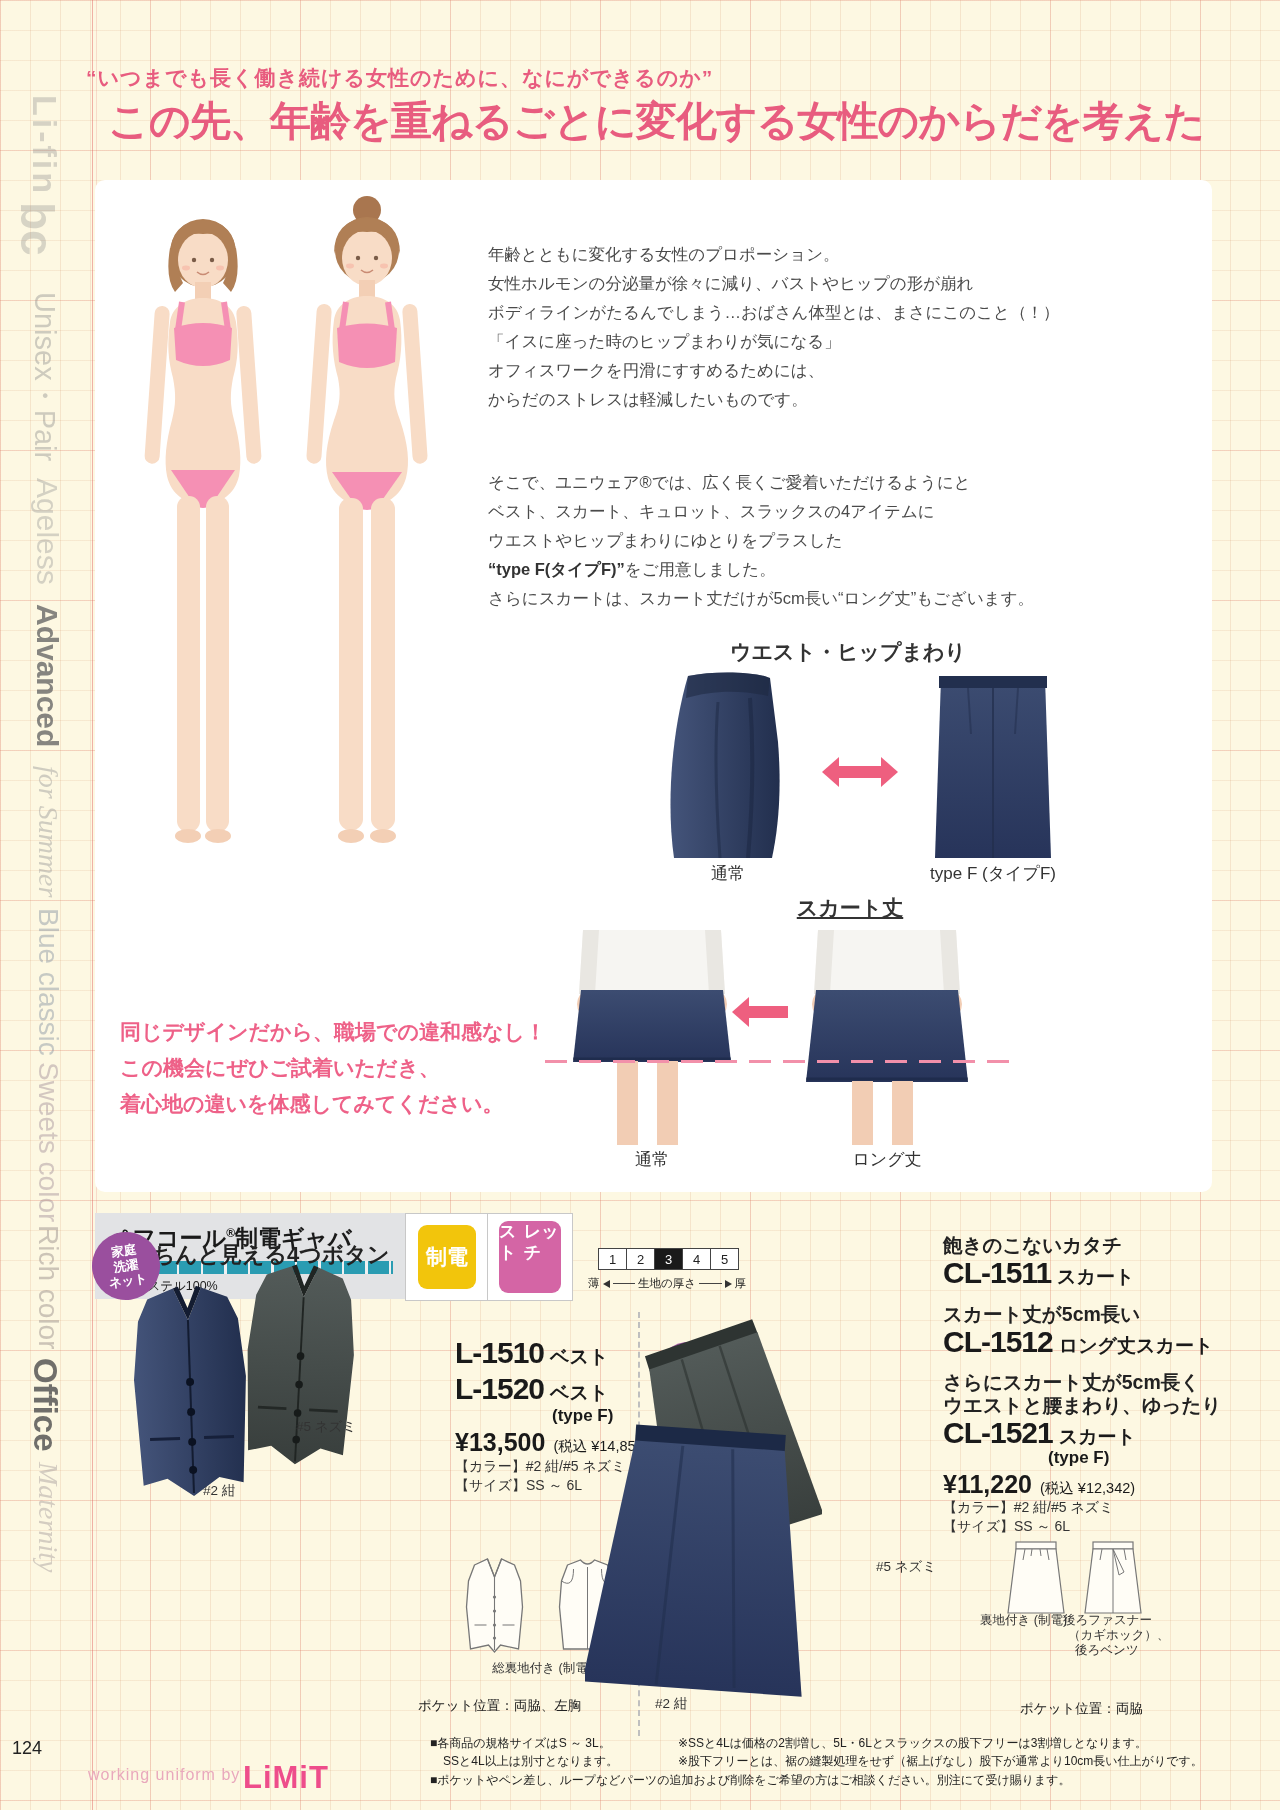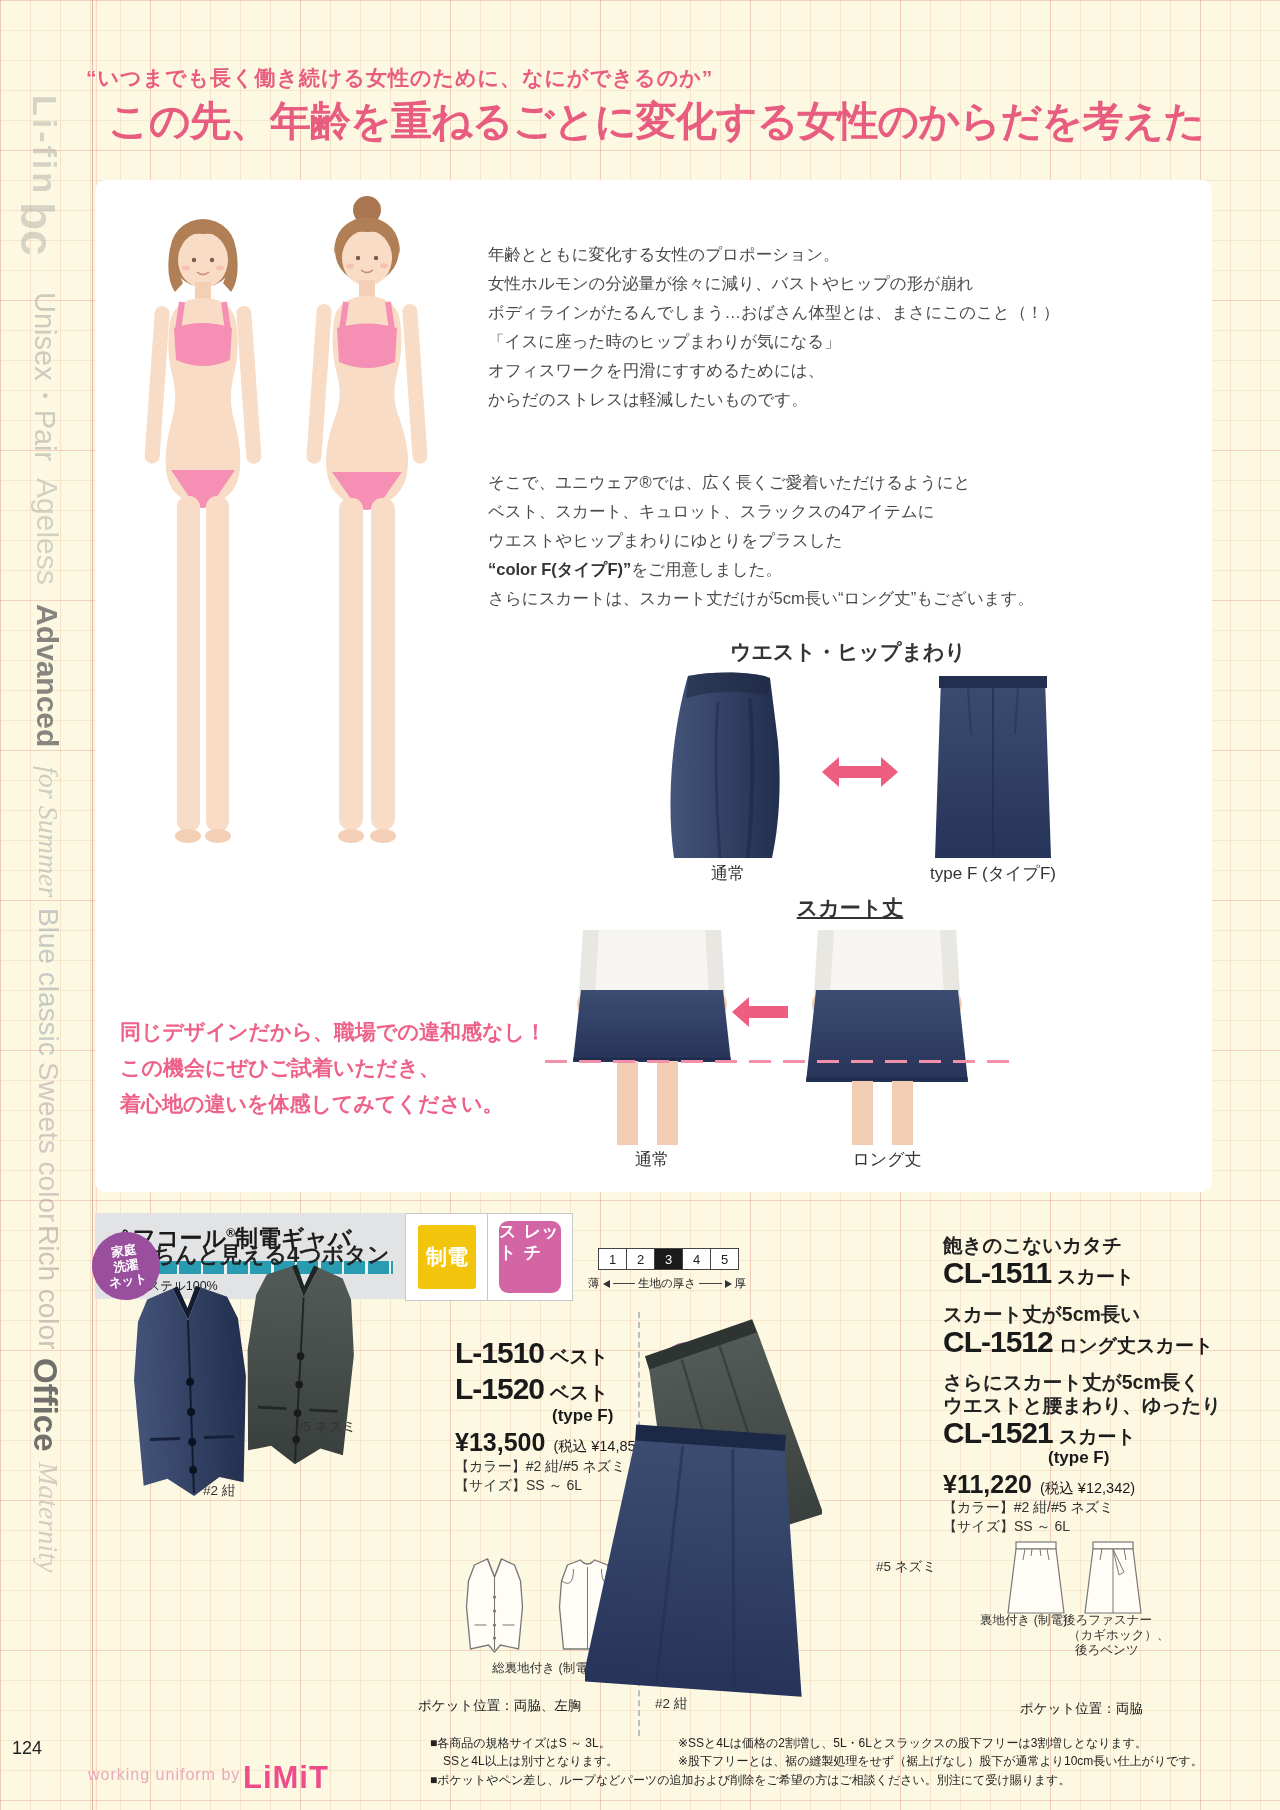--- a/index.html
+++ b/index.html
@@ -51,21 +51,21 @@
   
   .fabric-box{left:95px;top:1213px;width:310px;height:86px;background:#e2e3e5;}
   .fabric-name{position:absolute;left:14px;top:10px;font-size:23px;font-weight:700;color:#1a1a1a;white-space:nowrap;}
   .fabric-name sup{font-size:12px;}
   .teal-bar{position:absolute;left:14px;top:48px;width:284px;height:13px;
     background:repeating-linear-gradient(to right,#2a9cb2 0 21px,#eef0f1 21px 23.5px);}
   .fabric-comp{position:absolute;left:14px;top:65px;font-size:12.5px;color:#222;}
   .badge-box{background:#fff;border:1px solid #c8c8c8;display:flex;align-items:center;justify-content:center;}
   .bb1{left:405px;top:1213px;width:82px;height:86px;}
   .bb2{left:487px;top:1213px;width:84px;height:86px;}
-  .badge-y{width:58px;height:64px;border-radius:3px;background:#f2c50c;color:#fff;font-size:21px;font-weight:800;
+  .badge-y{width:58px;height:64px;border-radius:9px;background:#f2c50c;color:#fff;font-size:21px;font-weight:800;
     display:flex;align-items:center;justify-content:center;}
   .badge-p{width:62px;height:72px;border-radius:9px;background:#d465a5;color:#fff;font-size:17px;font-weight:800;
     display:flex;flex-direction:row;align-items:flex-start;justify-content:center;line-height:21px;}
   
   .scale{left:598px;top:1248px;display:flex;}
   .scale .cell{width:27px;height:20px;border:1px solid #444;border-left:none;background:#fff;
     font-size:13px;color:#222;display:flex;align-items:center;justify-content:center;}
   .scale .cell:first-child{border-left:1px solid #444;}
   .scale .active{background:#1a1a1a;color:#fff;}
   .scale-cap{left:588px;top:1276px;width:158px;display:flex;align-items:center;font-size:11.5px;color:#222;gap:3px;}
@@ -197,21 +197,21 @@
     <div class="intro-line">女性ホルモンの分泌量が徐々に減り、バストやヒップの形が崩れ</div>
     <div class="intro-line">ボディラインがたるんでしまう…おばさん体型とは、まさにこのこと（！）</div>
     <div class="intro-line">「イスに座った時のヒップまわりが気になる」</div>
     <div class="intro-line">オフィスワークを円滑にすすめるためには、</div>
     <div class="intro-line">からだのストレスは軽減したいものです。</div>
   </div>
   <div class="abs p2">
     <div class="intro-line">そこで、ユニウェア®では、広く長くご愛着いただけるようにと</div>
     <div class="intro-line">ベスト、スカート、キュロット、スラックスの4アイテムに</div>
     <div class="intro-line">ウエストやヒップまわりにゆとりをプラスした</div>
-    <div class="intro-line"><span class="bold">“color F(タイプF)”</span><span>をご用意しました。</span></div>
+    <div class="intro-line"><span class="bold">“type F(タイプF)”</span><span>をご用意しました。</span></div>
     <div class="intro-line">さらにスカートは、スカート丈だけが5cm長い“ロング丈”もございます。</div>
   </div>
 
   <div class="abs cmp-head h1">ウエスト・ヒップまわり</div>
   <svg class="abs photo" style="left:658px;top:672px" width="140" height="186" viewBox="0 0 140 186">
     <rect width="140" height="186" fill="#fff"></rect>
     <path d="M30,4 C58,-2 100,0 112,6 L120,70 C124,120 120,158 114,186 L16,186 C8,130 14,58 30,4 Z" fill="url(#gnavy)"></path>
     <path d="M30,4 C58,-2 100,0 112,6 L110,24 C80,17 52,19 28,26 Z" fill="#1d2840" opacity=".55"></path>
     <path d="M60,30 C56,80 58,130 62,186" stroke="#1f2b47" fill="none" opacity=".55" stroke-width="3"></path>
     <path d="M92,26 C96,80 94,140 90,186" stroke="#16203a" fill="none" opacity=".4" stroke-width="4"></path>

